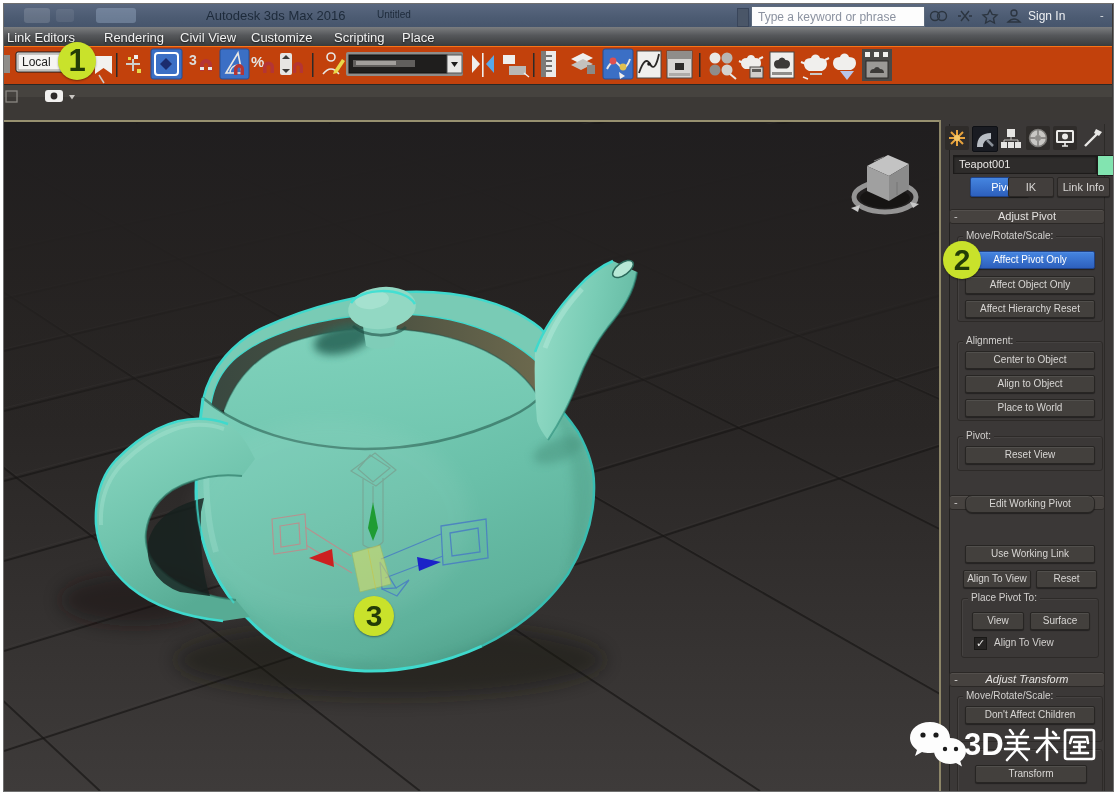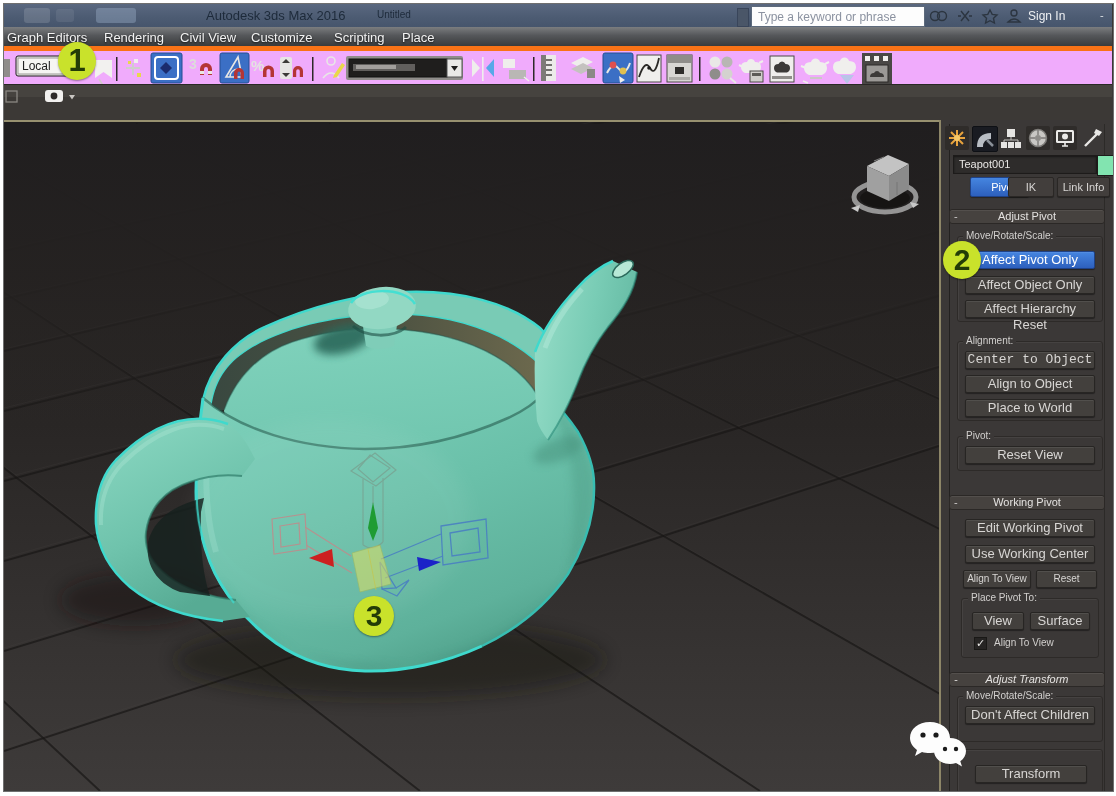--- a/index.html
+++ b/index.html
@@ -3,37 +3,37 @@
 <meta charset="utf-8">
 <style>
   html,body{margin:0;padding:0;}
   body{width:1116px;height:796px;background:#ffffff;font-family:"Liberation Sans",sans-serif;overflow:hidden;}
   .page{position:relative;width:1116px;height:796px;background:#fff;}
   .shot{position:absolute;left:3px;top:3px;width:1109px;height:787px;border:1px solid #6f6f6f;background:#3b3837;overflow:hidden;}
   
   .titlebar{position:absolute;left:0;top:0;width:1108px;height:23px;background:linear-gradient(#5a6880,#4d5c73 55%,#46556c);}
   .menubar{position:absolute;left:0;top:23px;width:1108px;height:19px;background:linear-gradient(#7b7d7f,#55575a 45%,#393b3c);}
   .menubar span{position:absolute;top:3px;font-size:13px;color:#f2f2f2;text-shadow:0 1px 2px rgba(0,0,0,.7);}
-  .toolbar{position:absolute;left:0;top:42px;width:1108px;height:38px;background:#f0abfc;border-top:5px solid #f97316;box-sizing:border-box;}
+  .toolbar{position:absolute;left:0;top:42px;width:1108px;height:38px;background:#c2410c;border-top:1px solid #f97316;box-sizing:border-box;}
   .strip1{position:absolute;left:0;top:80px;width:1108px;height:13px;background:#46433f;border-top:1px solid #2a2826;box-sizing:border-box;}
   .strip2{position:absolute;left:0;top:93px;width:1108px;height:23px;background:#3c3936;}
   .vpline{position:absolute;left:0;top:116px;width:938px;height:2px;background:#97906f;}
   .vprule{position:absolute;left:935px;top:116px;width:2px;height:671px;background:#8d8668;}
   .viewport{position:absolute;left:0;top:118px;width:935px;height:669px;}
   .panel{position:absolute;left:937px;top:86px;width:171px;height:701px;}
   .titletext{position:absolute;font-size:13px;color:#1d2a3a;top:4px;}
   .circle{position:absolute;border-radius:50%;background:#c9e22b;color:#233c07;font-weight:bold;text-align:center;z-index:60;box-shadow:0 1px 2px rgba(0,0,0,.4);}
   .tab{position:absolute;top:36px;width:24px;height:24px;border-radius:2px;}
   .tab svg{display:block;margin:0 auto;}
   .ptab{position:absolute;top:87px;height:18px;background:#423e3c;border:1px solid #2a2725;border-radius:2px;color:#d8d6d4;font-size:11px;text-align:center;line-height:18px;box-shadow:0 1px 1px rgba(0,0,0,.35);}
   .roll{position:absolute;left:8px;width:154px;height:13px;background:#46423f;border:1px solid #2b2826;border-radius:3px;color:#e4e2e0;font-size:11px;text-align:center;line-height:13px;box-shadow:inset 0 1px 0 rgba(255,255,255,.07);}
   .roll::before{content:"-";position:absolute;left:4px;top:0;font-size:11px;color:#cccac8;}
   .grp{position:absolute;left:16px;width:144px;border:1px solid #2d2a28;border-radius:3px;box-shadow:inset 1px 1px 0 rgba(255,255,255,.05);}
   .lbl{position:absolute;font-size:10px;color:#d2d0ce;background:#3b3837;padding:0 3px;line-height:12px;}
-  .btn{position:absolute;left:24px;width:128px;height:16px;background:#43403d;border:1px solid #272523;border-radius:2px;color:#d8d6d4;font-size:13px;text-align:center;line-height:16px;box-shadow:inset 0 1px 0 rgba(255,255,255,.08),0 1px 1px rgba(0,0,0,.4);box-sizing:content-box;}
+  .btn{position:absolute;left:24px;width:128px;height:16px;background:#43403d;border:1px solid #272523;border-radius:2px;color:#d8d6d4;font-size:10px;text-align:center;line-height:16px;box-shadow:inset 0 1px 0 rgba(255,255,255,.08),0 1px 1px rgba(0,0,0,.4);box-sizing:content-box;}
   .bblue{background:linear-gradient(#4585e0,#2d60bd);color:#fff;border-color:#1f4287;}
 </style>
 </head>
 <body>
 <div class="page">
  <div class="shot">
 
   <div class="titlebar">
     <div style="position:absolute;left:20px;top:4px;width:26px;height:15px;background:rgba(255,255,255,.14);border-radius:3px;"></div>
     <div style="position:absolute;left:52px;top:5px;width:18px;height:13px;background:rgba(255,255,255,.08);border-radius:3px;"></div>
@@ -52,21 +52,21 @@
         <path d="M62 3 l2.2 4.4 4.8.6-3.5 3.3.9 4.7-4.4-2.3-4.4 2.3.9-4.7-3.5-3.3 4.8-.6z"></path>
         <circle cx="86" cy="6" r="3"></circle>
             <path d="M80 15 q6 -6 12 0z"></path>
       </g>
       <text x="100" y="13" font-size="12" fill="#eef0f3">Sign In</text>
       <text x="172" y="12" font-size="11" fill="#dfe2e6">-</text>
     </svg>
   </div>
 
   <div class="menubar">
-    <span style="left:3px;">Graph Editors</span>
+    <span style="left:3px;">Link Editors</span>
     <span style="left:100px;">Rendering</span>
     <span style="left:176px;">Civil View</span>
     <span style="left:247px;">Customize</span>
     <span style="left:330px;">Scripting</span>
     <span style="left:398px;">Place</span>
   </div>
 
   <div class="toolbar" id="toolbar">
   <svg width="1108" height="43" viewBox="0 0 1108 43">
 
@@ -478,30 +478,30 @@
     <div class="ptab" style="left:116px;width:51px;">Link Info</div>
 
     <div class="roll" style="top:119px;">Adjust Pivot</div>
     <div class="grp" style="top:146px;height:84px;"></div>
     <div class="lbl" style="left:22px;top:140px;">Move/Rotate/Scale:</div>
     <div class="btn bblue" style="top:161px;">Affect Pivot Only</div>
     <div class="btn" style="top:186px;">Affect Object Only</div>
     <div class="btn" style="top:210px;">Affect Hierarchy Reset</div>
     <div class="grp" style="top:251px;height:78px;"></div>
     <div class="lbl" style="left:22px;top:245px;">Alignment:</div>
-    <div class="btn" style="top:261px;font-family:Liberation Mono, monospace;">Center to Object</div>
+    <div class="btn" style="top:261px;">Center to Object</div>
     <div class="btn" style="top:285px;">Align to Object</div>
     <div class="btn" style="top:309px;">Place to World</div>
     <div class="grp" style="top:346px;height:33px;"></div>
     <div class="lbl" style="left:22px;top:340px;">Pivot:</div>
     <div class="btn" style="top:356px;">Reset View</div>
 
     <div class="roll" style="top:405px;">Working Pivot</div>
-    <div class="btn" style="top:429px;">Edit Working Pivot</div>
-    <div class="btn" style="top:455px;">Use Working Center</div>
+    <div class="btn" style="top:405px;border-radius:7px;">Edit Working Pivot</div>
+    <div class="btn" style="top:455px;">Use Working Link</div>
     <div class="btn" style="top:480px;left:22px;width:66px;font-size:10px;">Align To View</div>
     <div class="btn" style="top:480px;left:95px;width:59px;font-size:10px;">Reset</div>
     <div class="grp" style="top:508px;left:20px;width:136px;height:58px;"></div>
     <div class="lbl" style="left:27px;top:502px;">Place Pivot To:</div>
     <div class="btn" style="top:522px;left:31px;width:50px;">View</div>
     <div class="btn" style="top:522px;left:89px;width:58px;">Surface</div>
     <div style="position:absolute;left:33px;top:547px;width:11px;height:11px;background:#262423;border:1px solid #191816;color:#e8e7e5;font-size:11px;line-height:10px;text-align:center;">✓</div>
     <div class="lbl" style="left:50px;top:547px;">Align To View</div>
 
     <div class="roll" style="top:582px;font-style:italic;">Adjust Transform</div>
@@ -515,18 +515,32 @@
   <div style="position:absolute;left:904px;top:716px;z-index:70;">
     <svg width="60" height="52" viewBox="0 0 60 52">
       <path d="M22 2 C10 2 2 9 2 18 c0 5 3 9 7 12 l-2 6 7 -4 c2 .6 5 1 8 1 11 0 20 -7 20 -15.5 S33 2 22 2z" fill="#fdfdfd"></path>
       <circle cx="15" cy="15" r="2.6" fill="#1b1b1b"></circle>
       <circle cx="28" cy="15" r="2.6" fill="#1b1b1b"></circle>
       <path d="M42 18 c-9 0 -16 6 -16 13 s7 13 16 13 c2 0 4 -.3 6 -.9 l6 3.4 -1.7 -5.2 c3.5 -2.4 5.7 -6 5.7 -10.3 0 -7 -7 -13 -16 -13z" fill="#fdfdfd"></path>
       <circle cx="37" cy="29" r="2.2" fill="#1b1b1b"></circle>
       <circle cx="48" cy="29" r="2.2" fill="#1b1b1b"></circle>
     </svg>
   </div>
+  <div style="position:absolute;left:960px;top:722px;z-index:70;">
+    <svg width="132" height="36" viewBox="0 0 132 36">
+      <text x="0" y="29" font-size="31" font-weight="bold" fill="#ffffff" font-family="Liberation Sans,sans-serif">3D</text>
+      <g stroke="#ffffff" stroke-width="2.6" fill="none" stroke-linecap="round">
+
+        <path d="M46,4 L49,8 M60,4 L57,8 M42,11 H64 M44,17 H62 M41,23 H65 M53,11 V23 M53,23 L43,34 M53,23 L63,34"></path>
+
+        <path d="M83,3 V34 M71,12 H95 M83,14 L73,26 M83,14 L93,26 M89,6 L92,9"></path>
+
+        <rect x="101" y="4" width="29" height="29" rx="2"></rect>
+        <path d="M108,11 H123 M108,11 L106,17 M123,11 L124,17 M110,16 H121 M110,21 H121 M115.5,16 V27 M107,27 H124"></path>
+      </g>
+    </svg>
+  </div>
  </div>
 
  <div class="circle" style="left:58px;top:42px;width:38px;height:38px;font-size:31px;line-height:38px;">1</div>
  <div class="circle" style="left:943px;top:241px;width:38px;height:38px;font-size:30px;line-height:38px;">2</div>
  <div class="circle" style="left:354px;top:596px;width:40px;height:40px;font-size:30px;line-height:40px;">3</div>
 </div>
 
 </body></html>

